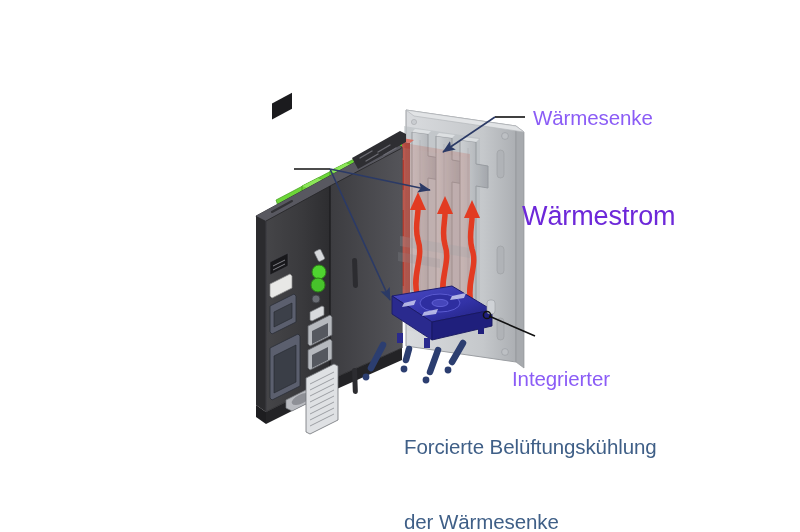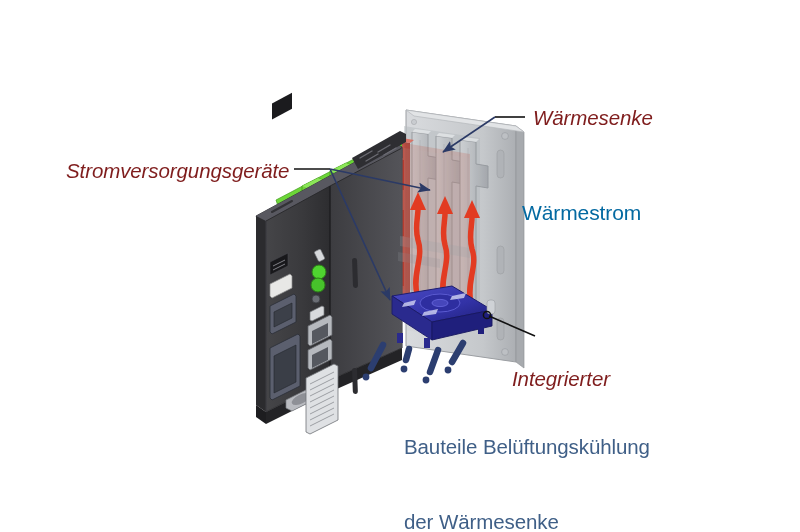--- a/index.html
+++ b/index.html
@@ -26,27 +26,26 @@
     width: 800px;
     height: 532px;
   }
   .label {
     position: absolute;
     white-space: pre;
     line-height: 1.22;
     letter-spacing: -0.1px;
   }
   .label-dark {
-    color: #7f1d1d;
+    color: #8b5cf6;
     font-size: 20.5px;
-    font-style: italic;
   }
   .label-red {
-    color: #0369a1;
-    font-size: 21px;
+    color: #6d28d9;
+    font-size: 27px;
   }
   .label-blue {
     color: #3f5f87;
     font-size: 20.5px;
   }
   #label-power-supply { left: 66px; top: 108px; }
   #label-heatsink    { left: 533px; top: 105px; }
   #label-heatflow    { left: 522px; top: 200px; }
   #label-fan         { left: 512px; top: 316px; }
   #label-forced-air  { left: 404px; top: 384px; }
@@ -363,29 +362,28 @@
     </g>
 
     <g fill="none" stroke="#111111" stroke-width="1.6">
       <path d="M535,336 L489,316"></path>
       <circle cx="487" cy="315" r="3.6" fill="none" stroke="#111111" stroke-width="1.5"></circle>
     </g>
 
   </svg>
 
   <div class="label label-dark" id="label-power-supply">
-    <div>Stromversorgungsgeräte</div>
   </div>
 
   <div class="label label-dark" id="label-heatsink">Wärmesenke</div>
 
   <div class="label label-red" id="label-heatflow">Wärmestrom</div>
 
   <div class="label label-dark" id="label-fan">
     <div>Integrierter</div>
   </div>
 
   <div class="label label-blue" id="label-forced-air">
-    <div>Bauteile Belüftungskühlung</div>
+    <div>Forcierte Belüftungskühlung</div>
     <div>der Wärmesenke</div>
   </div>
 
 </div>
 
 </body></html>

